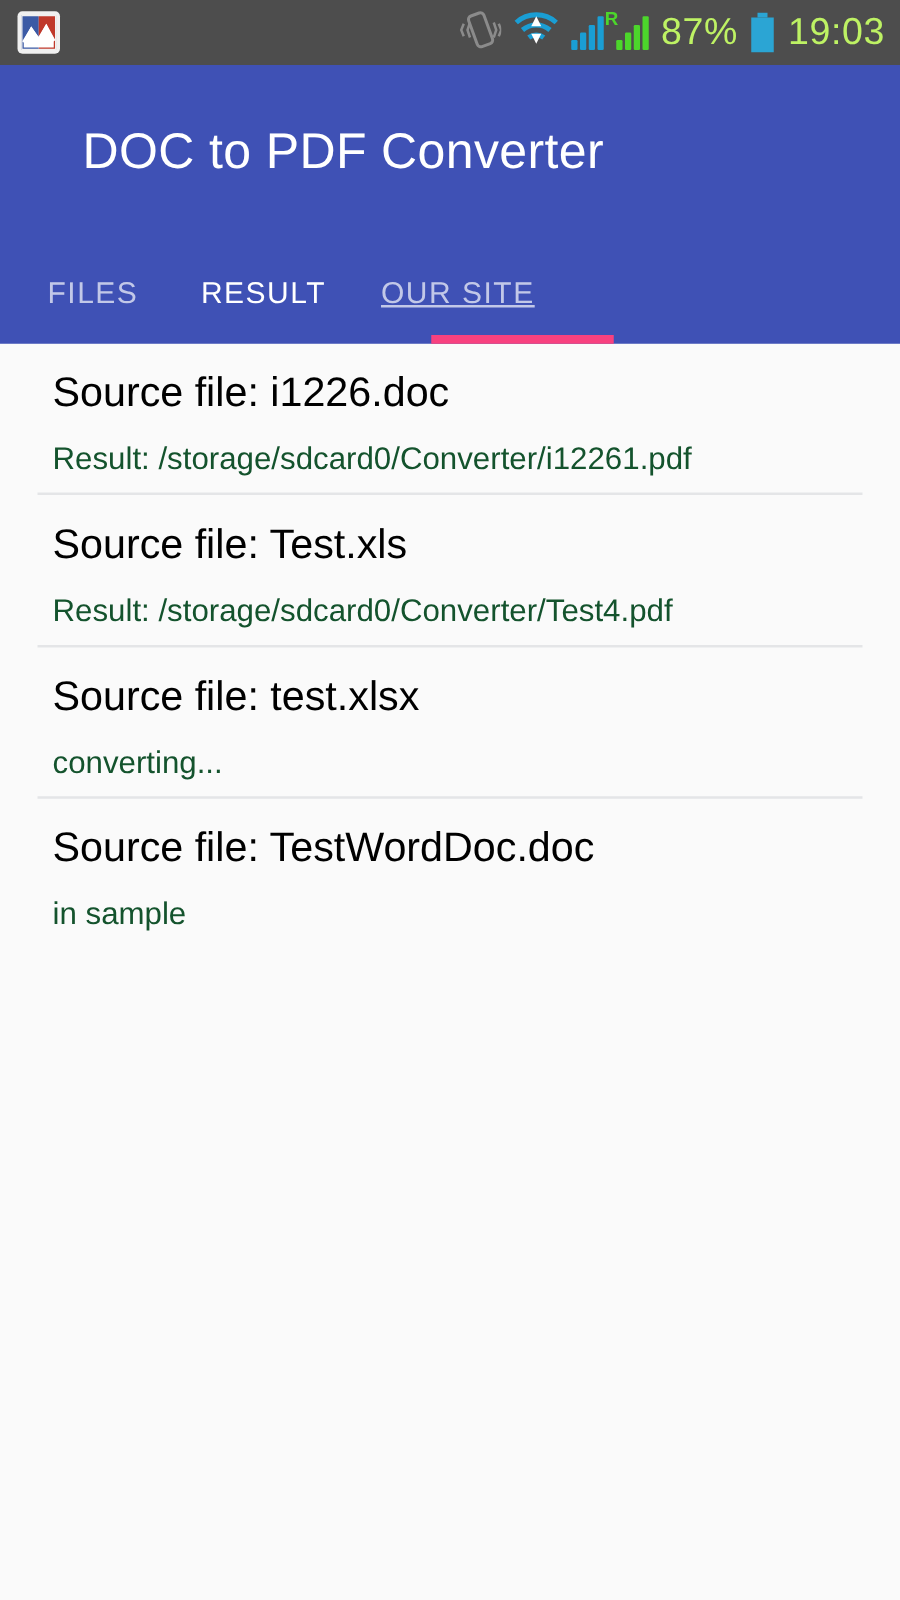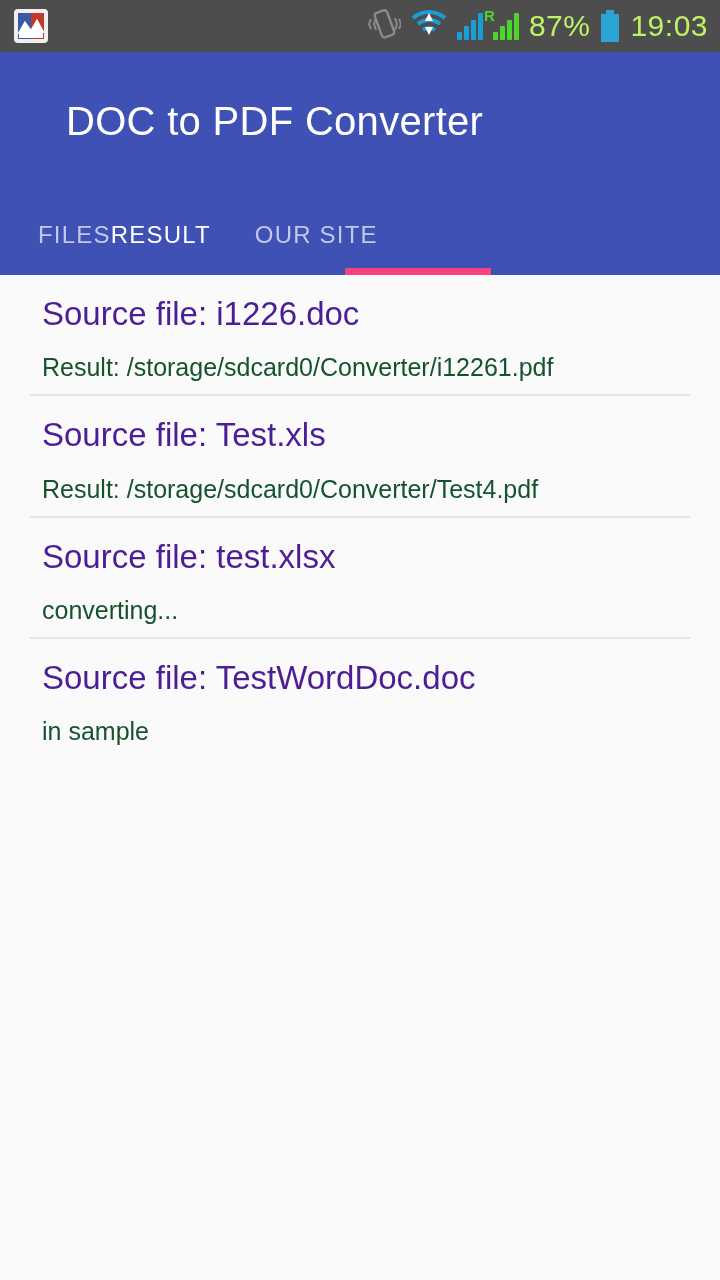--- a/index.html
+++ b/index.html
@@ -55,40 +55,40 @@
     height:80px; display:flex; align-items:flex-end;
   }
   .tab{
     color:#c2c8e8; font-size:24px; letter-spacing:1.2px;
     white-space:nowrap; cursor:pointer;
     display:flex; align-items:center; height:100%;
   }
   .tab.active{ color:#ffffff; }
   #tab-files{ margin-left:38px; }
   #tab-converting{ margin-left:96px; }
-  #tab-result{ }
-  #tab-oursite{ margin-left:44px; }
+  #tab-result{ margin-left:50px; }
+  #tab-oursite{ margin-left:44px;text-decoration:underline; }
   #tab-indicator{
     position:absolute; bottom:0;
     left:345px; width:146px; height:7px;
     background:#f8417f;
   }
 
   
   #result-list{
     width:720px; height:1005px;
     background:#fafafa;
     overflow:hidden;
   }
   .list-item{
     position:relative;
     padding:18px 30px 14px 42px;
   }
   .item-source{
-    color:#4c1d95; font-size:33px; font-weight:400;
+    color:#000000; font-size:33px; font-weight:400;
     line-height:1.25; white-space:nowrap;
   }
   .item-result{
     color:#14532d; font-size:25px; font-weight:400;
     margin-top:19px; white-space:nowrap;
   }
   .item-divider{
     position:absolute; left:30px; right:30px; bottom:0;
     height:2px; background:#e4e5e7;
   }

